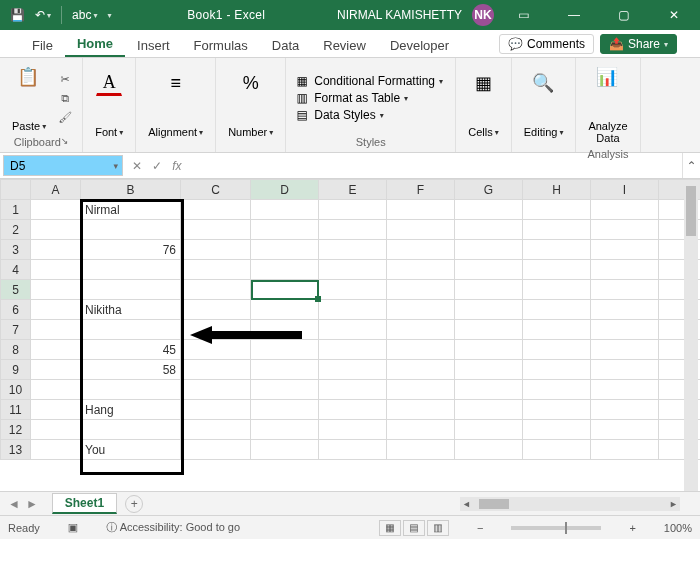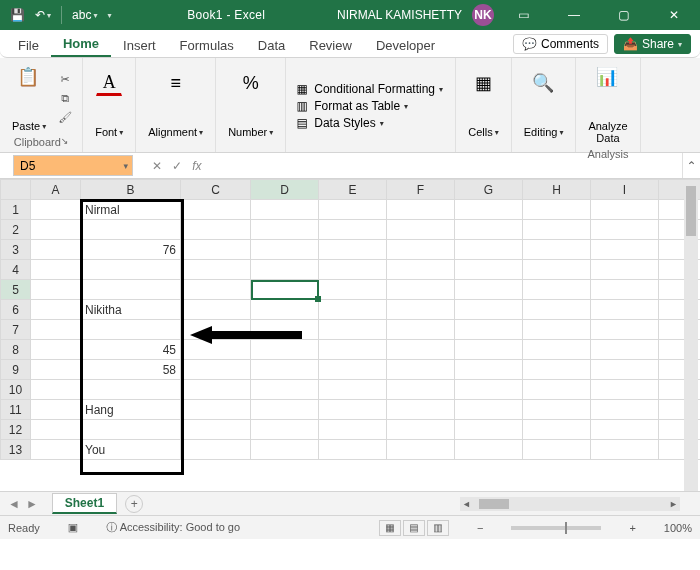--- a/index.html
+++ b/index.html
@@ -10,21 +10,21 @@
   .qat { display: flex; align-items: center; gap: 10px; padding: 0 10px; }
   .qat .sep { width: 1px; height: 18px; background: rgba(255,255,255,0.3); }
   .qat-item { display: flex; align-items: center; gap: 2px; cursor: pointer; }
   .caret-sm { font-size: 8px; opacity: 0.8; }
   .title-center { flex: 1; text-align: center; letter-spacing: 0.3px; }
   .title-right { display: flex; align-items: center; gap: 10px; padding: 0 6px; }
   .avatar { width: 22px; height: 22px; border-radius: 50%; background: #9b4f96; display: flex; align-items: center; justify-content: center; font-size: 12px; font-weight: bold; color: #fff; }
   .win-btn { width: 40px; height: 30px; display: flex; align-items: center; justify-content: center; cursor: pointer; }
 
   
-  .tabs { height: 28px; background: #fff; display: flex; align-items: flex-end; border-bottom: 1px solid #d4d4d4; padding: 0 6px; font-size: 13px; border-radius: 7px; }
+  .tabs { height: 28px; background: #fff; display: flex; align-items: flex-end; border-bottom: 1px solid #d4d4d4; padding: 0 20px; font-size: 13px; }
   .tab { padding: 4px 12px; color: #444; cursor: pointer; }
   .tab.active { color: #217346; border-bottom: 2px solid #217346; font-weight: 600; }
   .tabs-spacer { flex: 1; }
   .comments-btn, .share-btn { border: 1px solid #d4d4d4; border-radius: 3px; padding: 2px 8px; margin: 0 3px 3px; font-size: 12px; cursor: pointer; display: flex; align-items: center; gap: 4px; }
   .share-btn { background: #217346; color: #fff; border-color: #217346; }
 
   
   .ribbon { height: 95px; background: #f3f3f3; border-bottom: 1px solid #d4d4d4; display: flex; font-size: 11px; }
   .group { border-right: 1px solid #e0e0e0; padding: 4px 8px 2px; display: flex; flex-direction: column; justify-content: space-between; }
   .group-body { display: flex; align-items: center; gap: 6px; flex: 1; }
@@ -34,21 +34,21 @@
   .big-btn .ico { width: 26px; height: 26px; display: flex; align-items: center; justify-content: center; font-size: 18px; border: 1px solid transparent; }
   .big-btn .lbl { display: flex; align-items: center; gap: 2px; margin-top: 28px; }
   .mini-col { display: flex; flex-direction: column; gap: 3px; }
   .mini-btn { width: 18px; height: 16px; display: flex; align-items: center; justify-content: center; cursor: pointer; font-size: 11px; color: #555; }
   .styles-list { display: flex; flex-direction: column; gap: 3px; font-size: 12px; }
   .styles-list .row { display: flex; align-items: center; gap: 4px; cursor: pointer; }
   .style-ico { width: 16px; height: 14px; display: inline-flex; align-items: center; justify-content: center; }
 
   
   .formula-row { height: 26px; display: flex; align-items: stretch; border-bottom: 1px solid #d4d4d4; font-size: 12px; }
-  .namebox { width: 120px; border: 1px solid #ccc; margin: 2px 13px; display: flex; align-items: center; padding: 0 6px; position: relative; background: #fdba74; }
+  .namebox { width: 120px; border: 1px solid #ccc; margin: 2px 3px; display: flex; align-items: center; padding: 0 6px; position: relative; background: #7dd3fc; }
   .namebox .dd { position: absolute; right: 4px; font-size: 9px; color: #666; }
   .fx-area { display: flex; align-items: center; flex: 1; padding: 0 6px; gap: 10px; color: #888; }
   .collapse-caret { width: 18px; display: flex; align-items: center; justify-content: center; color: #666; border-left: 1px solid #e0e0e0; }
 
   
   .grid-wrap { position: relative; height: 312px; overflow: hidden; }
   table.grid { border-collapse: collapse; table-layout: fixed; width: 720px; }
   .grid th, .grid td { border: 1px solid #d9d9d9; font-size: 12px; color: #333; background: #fff; }
   .grid thead th { background: #e6e6e6; height: 20px; font-weight: normal; text-align: center; }
   .grid thead th.corner { background: #e6e6e6; width: 30px; }
@@ -215,20 +215,23 @@
             <span>Format as Table</span>
             <span class="caret-sm">▾</span>
           </div>
         <div class="row">
             <span class="style-ico">▤</span>
             <span>Data Styles</span>
             <span class="caret-sm">▾</span>
           </div>
       </div>
     </div>
+    <div class="group-label">
+        <span>Styles</span>
+      </div>
   </div>
 
   <div class="group">
     <div class="group-body">
       <div class="big-btn">
         <div class="ico">▦</div>
         <div class="lbl">
             <span>Cells</span>
             <span class="caret-sm">▾</span>
           </div>

